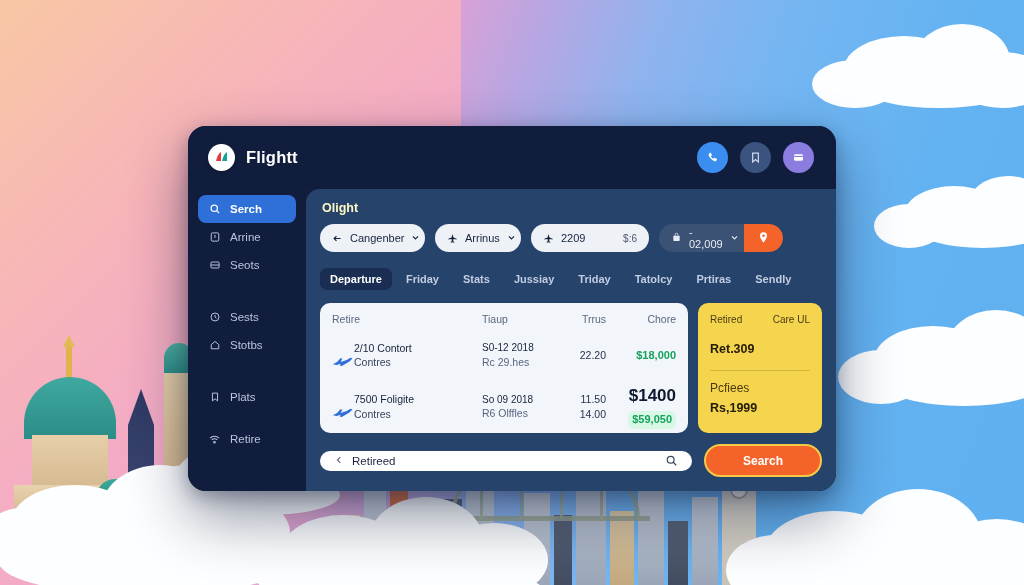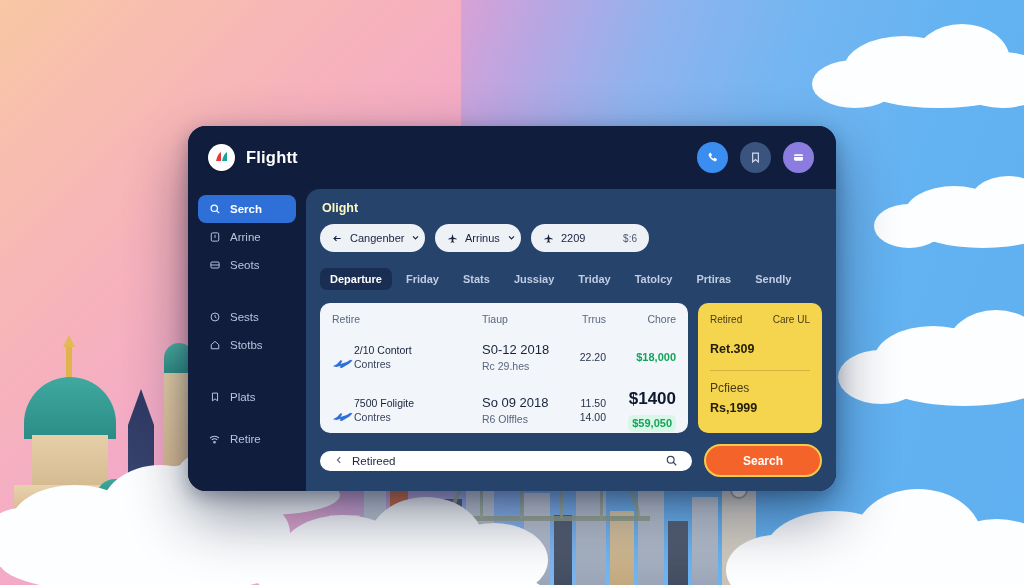--- a/index.html
+++ b/index.html
@@ -292,21 +292,21 @@
   .th.c-price{flex:0 0 70px; text-align:right;}
 
   .trow{display:flex; align-items:center; padding:7px 0;}
   .cell-route{flex:0 0 150px; display:flex; align-items:flex-end; gap:0;}
   .plane-ico{flex:0 0 22px; display:flex; align-items:center;}
   .plane-ico svg{display:block;}
   .rt{line-height:1.38;}
   .rt .l1{color:#17233c; font-size:10.5px;}
   .rt .l2{color:#3a465f; font-size:10.5px;}
   .cell-time{flex:1; line-height:1.38;}
-  .cell-time .l1{color:#17233c; font-size:13px;}
+  .cell-time .l1{color:#17233c; font-size:10px;}
   .cell-time .l2{color:#5a6681; font-size:10.5px;}
   .cell-dur{flex:0 0 52px; text-align:right; color:#27344e; font-size:10.5px; line-height:1.38;}
   .cell-price{flex:0 0 70px; text-align:right; line-height:1.38;}
   .price-green{color:#15a35c; font-size:11px; font-weight:bold;}
   .price-dark{color:#0f1a31; font-size:17px; font-weight:bold;}
   .price-hl{
     color:#15a35c; font-size:11px; font-weight:bold;
     background:#d9f7e6; border-radius:5px; padding:1px 4px; display:inline-block;
   }
 
@@ -602,20 +602,42 @@
         <div class="chip c3">
           <span class="gi">
             <svg width="11" height="11" viewBox="0 0 16 16" fill="#16233f">
               <path d="M8 1.5 9.4 6.4l4.6 1.8v1.2L9.4 8.6 9 12l1.6 1.1v.9L8 13.4l-2.6.6v-.9L7 12l-.4-3.4L2 9.4V8.2l4.6-1.8z"></path>
             </svg>
           </span>
           <span class="cap">2209</span>
           <span class="sub">$:6</span>
         </div>
 
+        <div class="chip-dark">
+          <span class="gi">
+            <svg width="11" height="11" viewBox="0 0 16 16" fill="#e7ecf5">
+              <path d="M3.4 5.6h9.2V12a1 1 0 0 1-1 1h-7.2a1 1 0 0 1-1-1z"></path>
+              <path d="M6 5.2V4a2 2 0 0 1 4 0v1.2" fill="none" stroke="#e7ecf5" stroke-width="1.2"></path>
+            </svg>
+          </span>
+          <span>- 02,009</span>
+          <span style="margin-left:auto;margin-right:40px;">
+            <svg width="9" height="9" viewBox="0 0 16 16" fill="none" stroke="#e7ecf5" stroke-width="2">
+              <path d="M3.5 6 8 10.5 12.5 6"></path>
+            </svg>
+          </span>
+          <span class="pin-btn">
+            <span>
+              <svg width="13" height="13" viewBox="0 0 16 16" fill="#ffffff">
+                <path d="M8 1.6A4.3 4.3 0 0 0 3.7 5.9c0 3.2 4.3 8.5 4.3 8.5s4.3-5.3 4.3-8.5A4.3 4.3 0 0 0 8 1.6z"></path>
+                <circle cx="8" cy="5.9" r="1.6" fill="#f4642a"></circle>
+              </svg>
+            </span>
+          </span>
+        </div>
       </div>
 
       <div class="tabs">
         <div class="tab active">Departure</div>
         <div class="tab">Friday</div>
         <div class="tab">Stats</div>
         <div class="tab">Jussiay</div>
         <div class="tab">Triday</div>
         <div class="tab">Tatolcy</div>
         <div class="tab">Prtiras</div>

